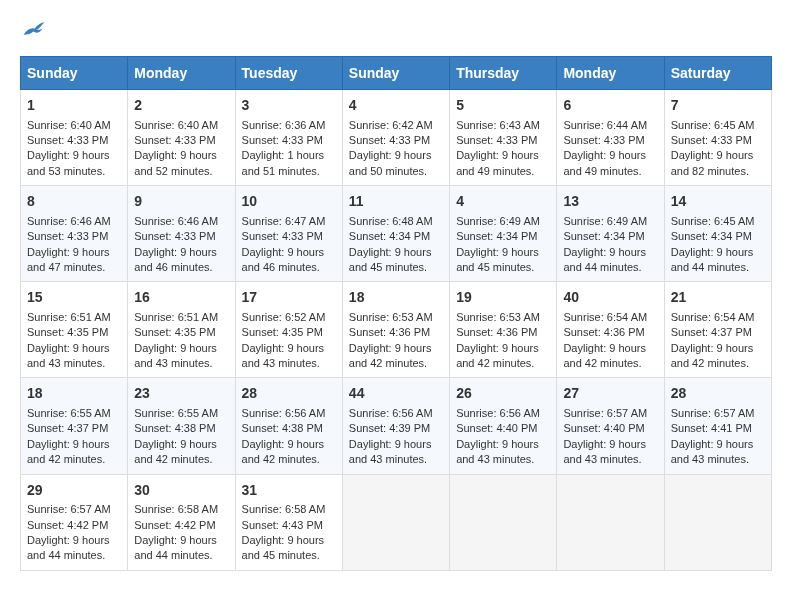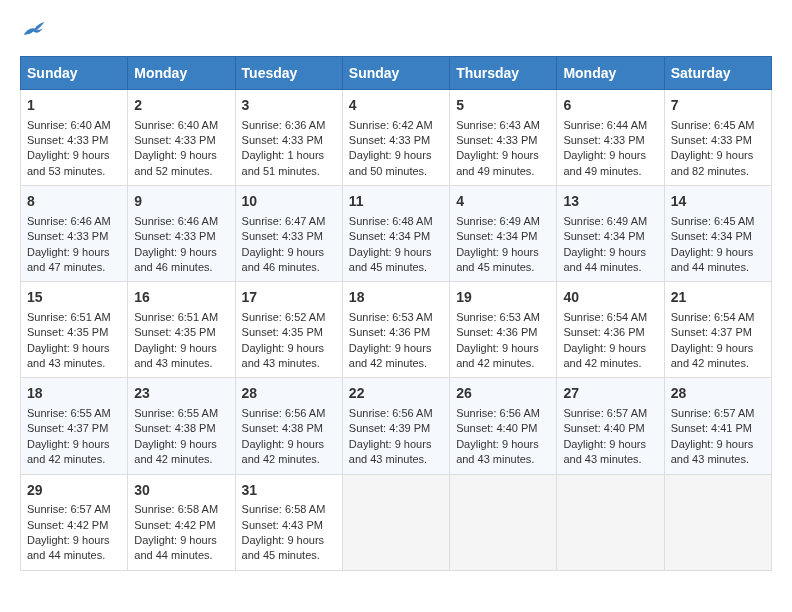--- a/index.html
+++ b/index.html
@@ -265,21 +265,21 @@
         <span>Sunset: 4:38 PM</span><br>
         <span>Daylight: 9 hours and 42 minutes.</span>
       </td>
         <td>
         <span class="day-num">28</span>
         <span>Sunrise: 6:56 AM</span><br>
         <span>Sunset: 4:38 PM</span><br>
         <span>Daylight: 9 hours and 42 minutes.</span>
       </td>
         <td>
-        <span class="day-num">22</span>
+        <span class="day-num">44</span>
         <span>Sunrise: 6:56 AM</span><br>
         <span>Sunset: 4:39 PM</span><br>
         <span>Daylight: 9 hours and 43 minutes.</span>
       </td>
         <td>
         <span class="day-num">26</span>
         <span>Sunrise: 6:56 AM</span><br>
         <span>Sunset: 4:40 PM</span><br>
         <span>Daylight: 9 hours and 43 minutes.</span>
       </td>

